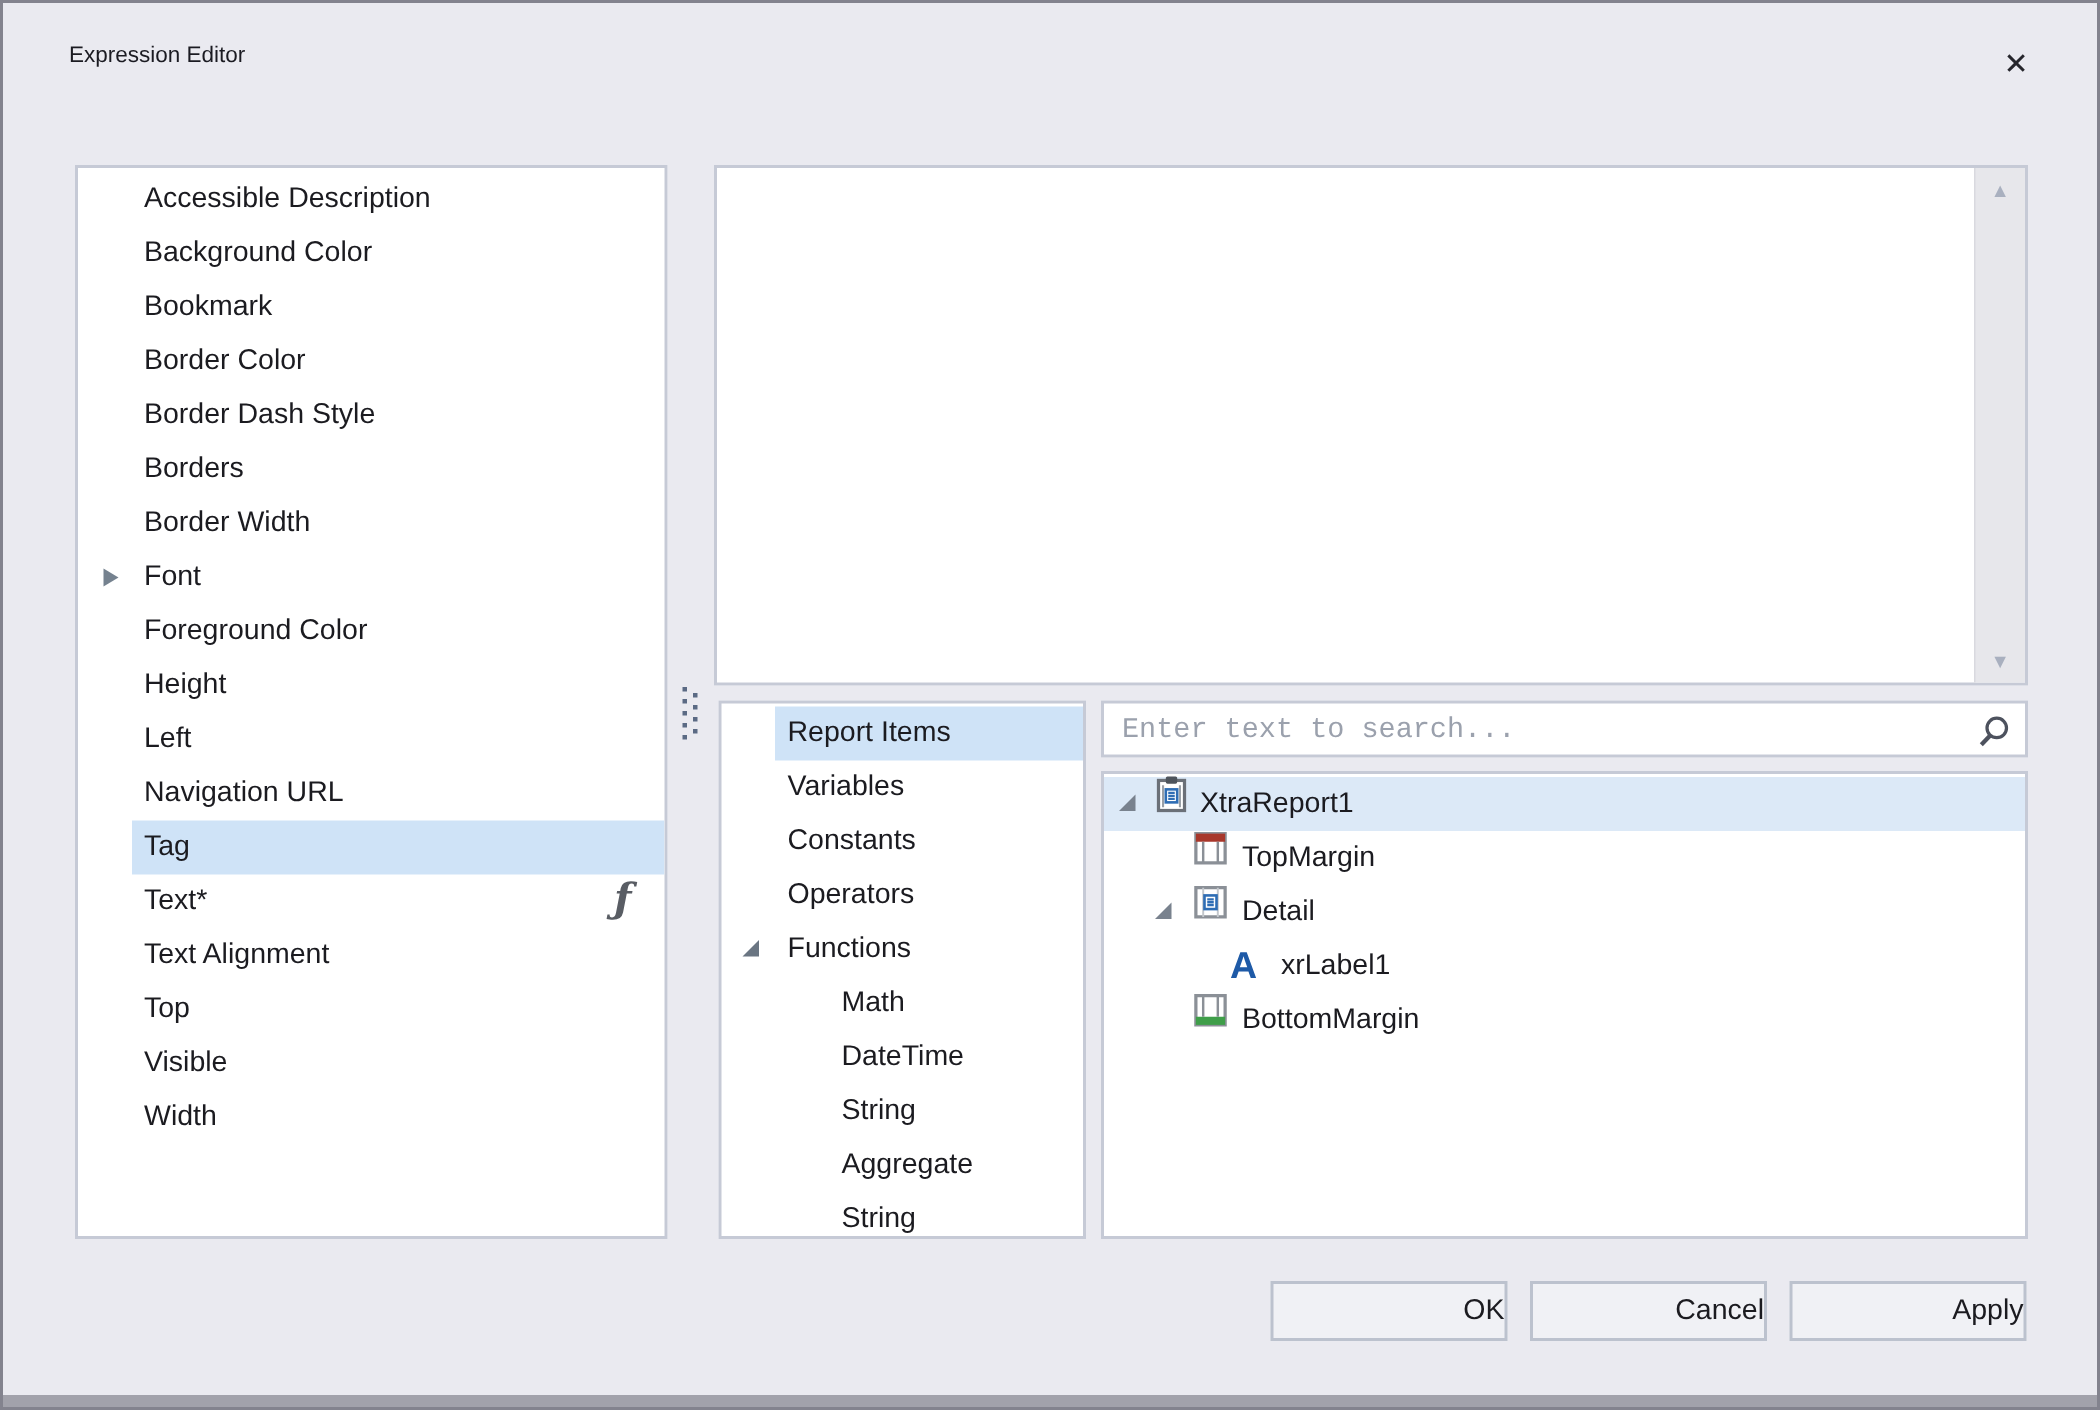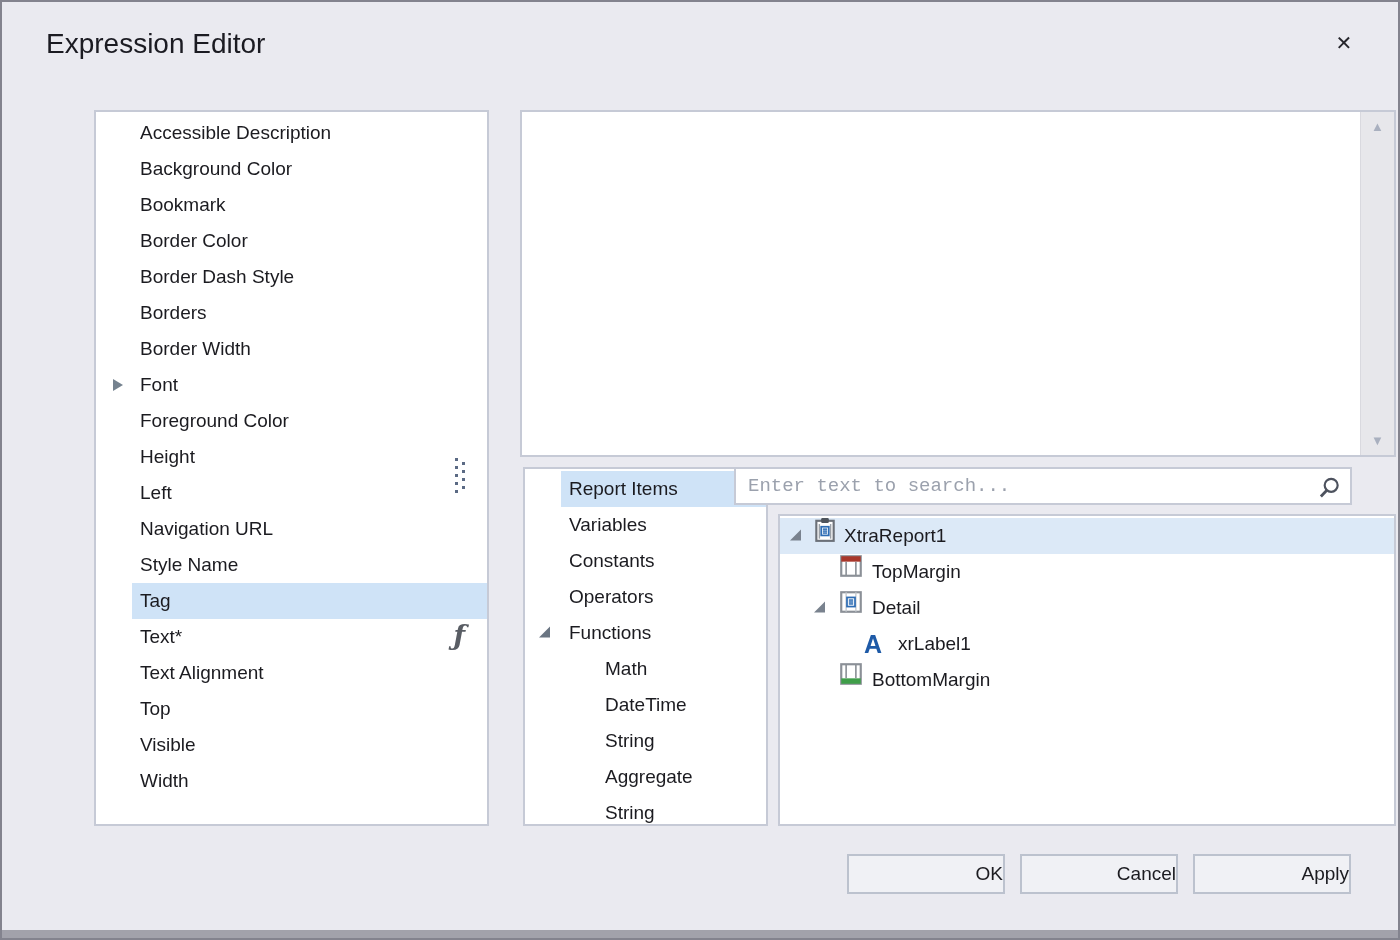--- a/index.html
+++ b/index.html
@@ -2,25 +2,25 @@
 <html><head>
 <meta charset="utf-8">
 <style>
   * { margin:0; padding:0; box-sizing:border-box; }
   html,body { width:1400px; height:940px; }
   body { font-family:"Liberation Sans","DejaVu Sans",sans-serif; color:#1b1b20; }
 
   #dialog { position:relative; width:1400px; height:940px;
     background:#eaeaf0; border:2px solid #83838e; overflow:hidden; }
 
-  .title { position:absolute; left:44px; top:26px; font-size:28px; color:#1b1b22; }
+  .title { position:absolute; left:44px; top:26px; font-size:15px; color:#1b1b22; }
   .close-btn { position:absolute; right:36px; top:24px; width:36px; height:34px;
     font-size:20px; color:#26262c; text-align:center; line-height:34px; cursor:pointer; }
 
-  .panel { position:absolute; background:#fff; border:2px solid #c6cad6;margin-left:44px; }
+  .panel { position:absolute; background:#fff; border:2px solid #c6cad6; }
 
   
   #props { left:48px; top:108px; width:395px; height:716px; overflow:hidden; }
   #props ul, #cats ul { list-style:none; padding-top:3px; }
   #props li, #cats li { position:relative; height:36px; line-height:36px;
     font-size:19px; padding-left:44px; white-space:nowrap; cursor:default; }
   #props li.selected, #cats li.selected {
     background:linear-gradient(90deg, transparent 36px, #cfe3f7 36px); }
   .tri-right { position:absolute; left:17px; top:50%; transform:translateY(-50%);
     width:0; height:0; border-left:10px solid #75828f;
@@ -93,21 +93,20 @@
       <li><span>Bookmark</span></li>
       <li><span>Border Color</span></li>
       <li><span>Border Dash Style</span></li>
       <li><span>Borders</span></li>
       <li><span>Border Width</span></li>
       <li><span class="tri-right"></span><span>Font</span></li>
       <li><span>Foreground Color</span></li>
       <li><span>Height</span></li>
       <li><span>Left</span></li>
       <li><span>Navigation URL</span></li>
-      <li><span>Style Name</span></li>
       <li class="selected"><span>Tag</span></li>
       <li><span>Text*</span><span class="fn-glyph">ƒ</span></li>
       <li><span>Text Alignment</span></li>
       <li><span>Top</span></li>
       <li><span>Visible</span></li>
       <li><span>Width</span></li>
     </ul>
   </div>
 
   <div id="grip">

